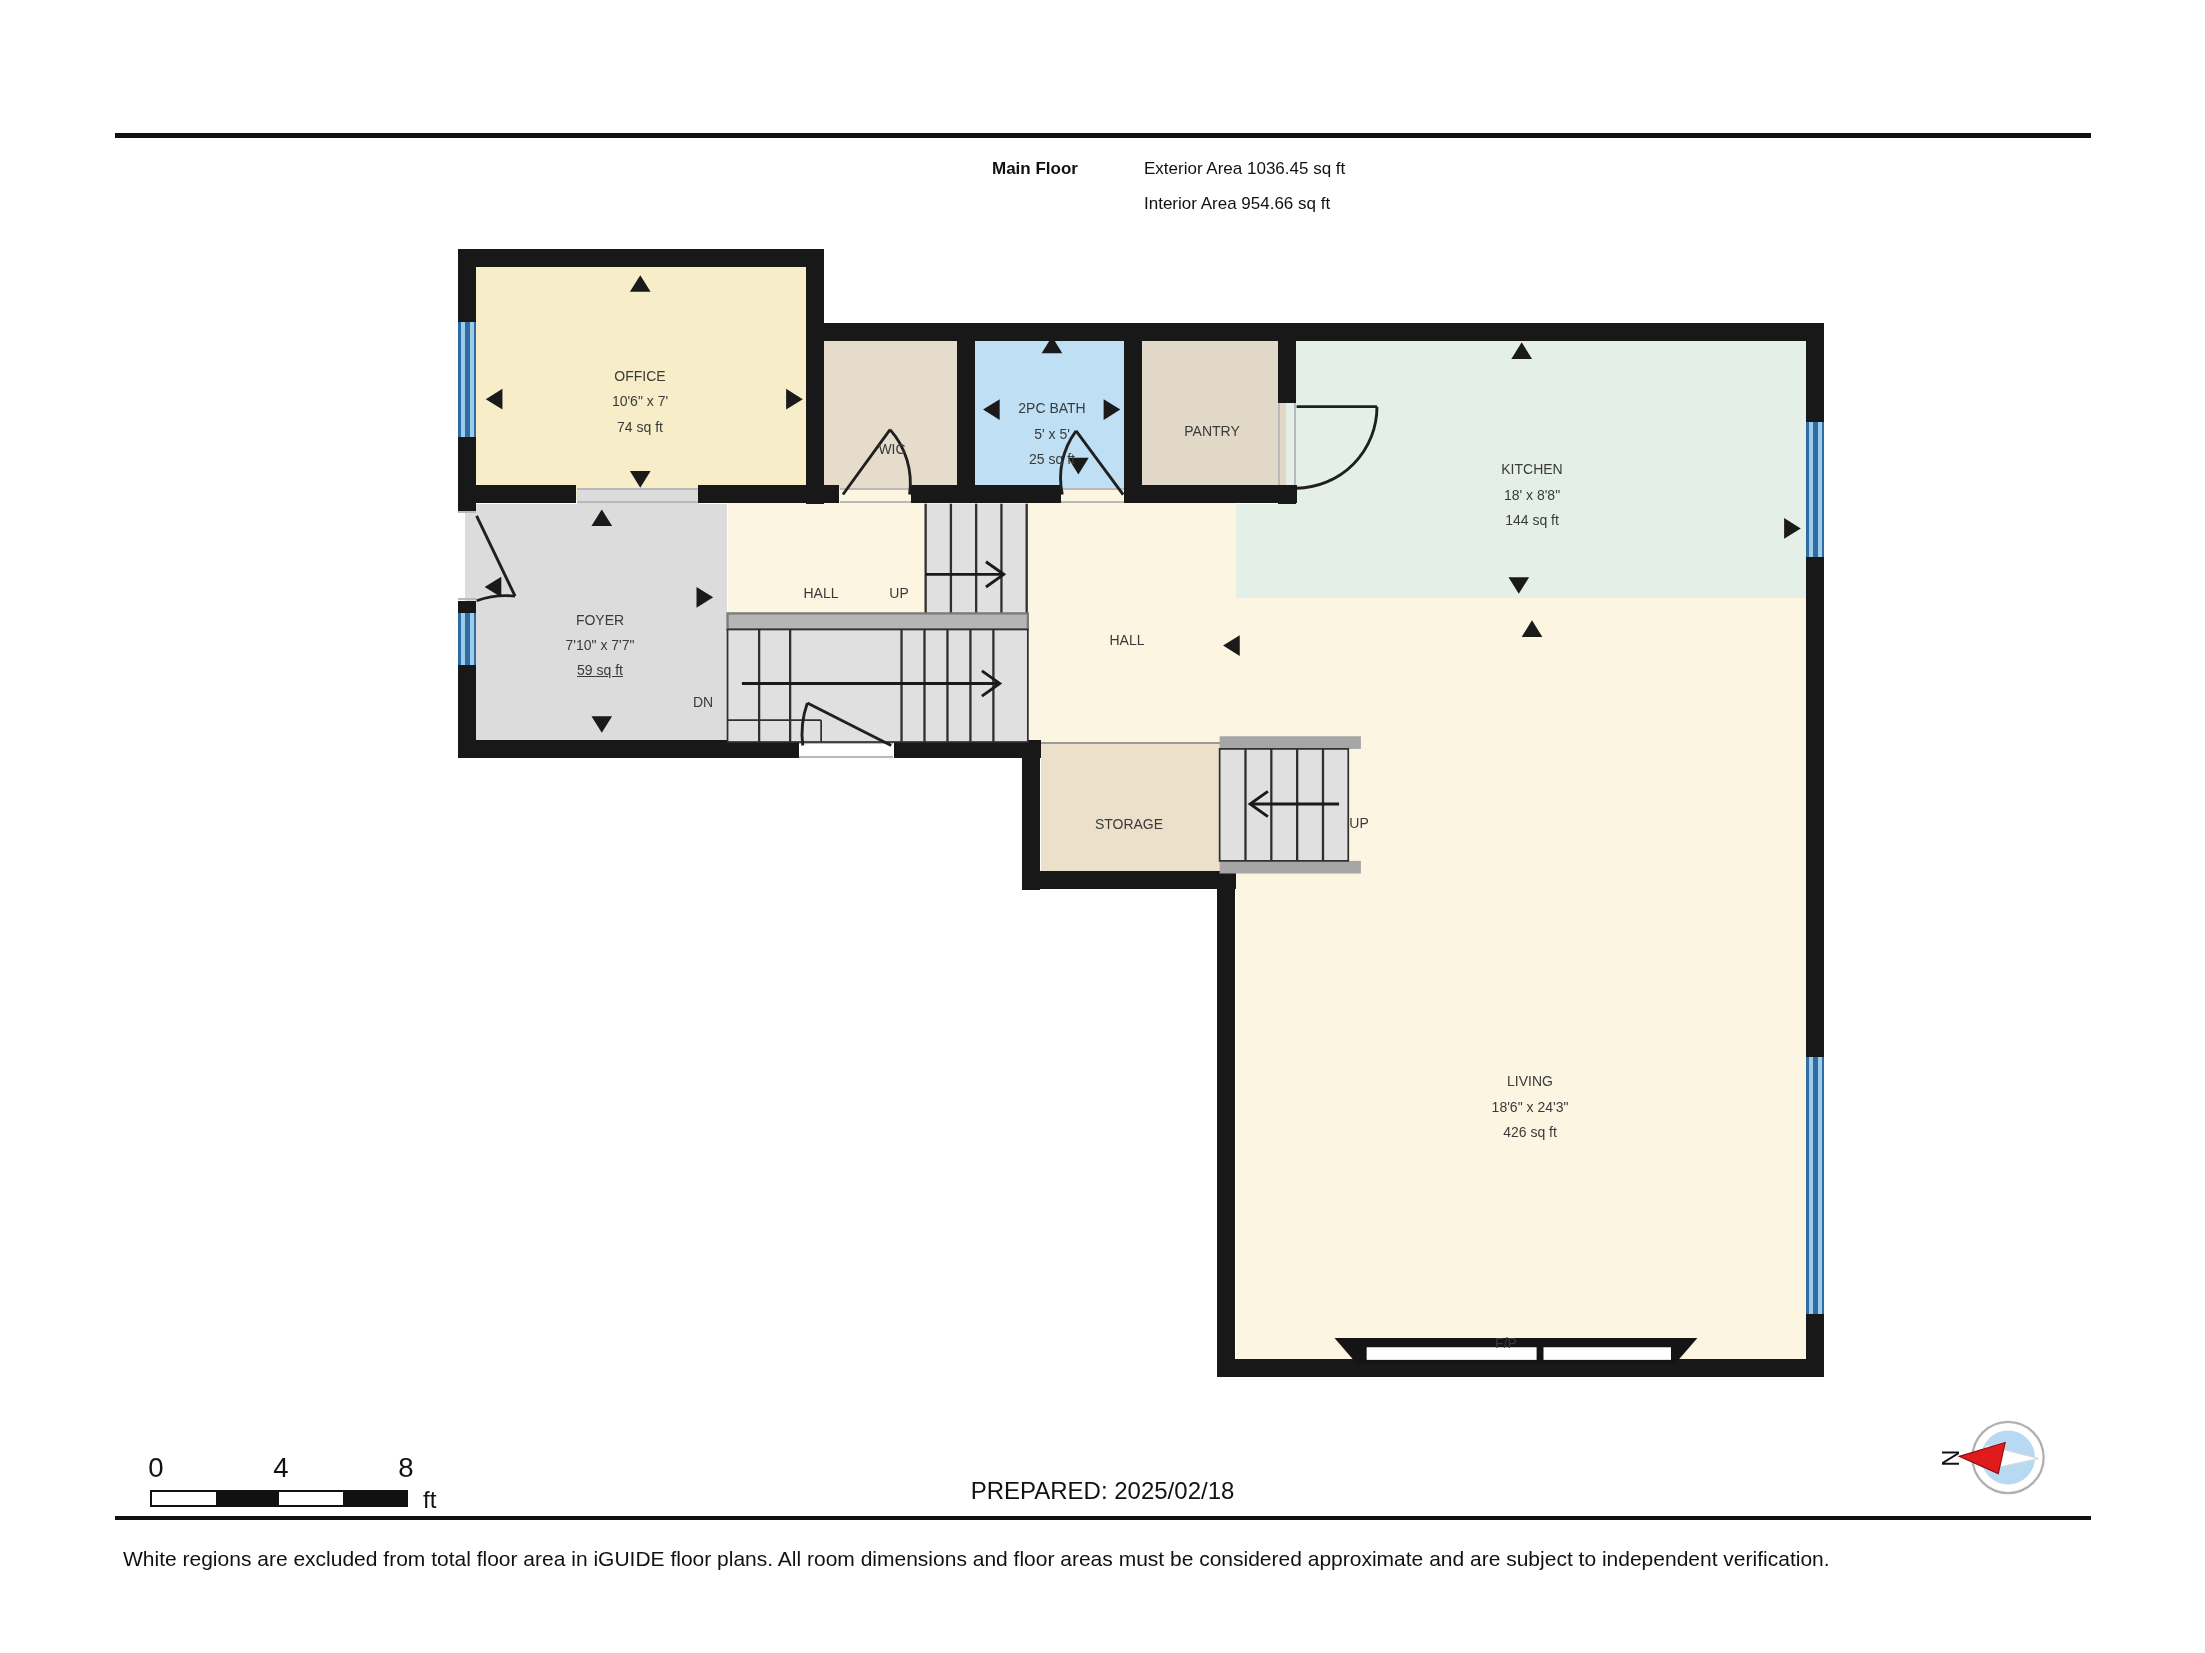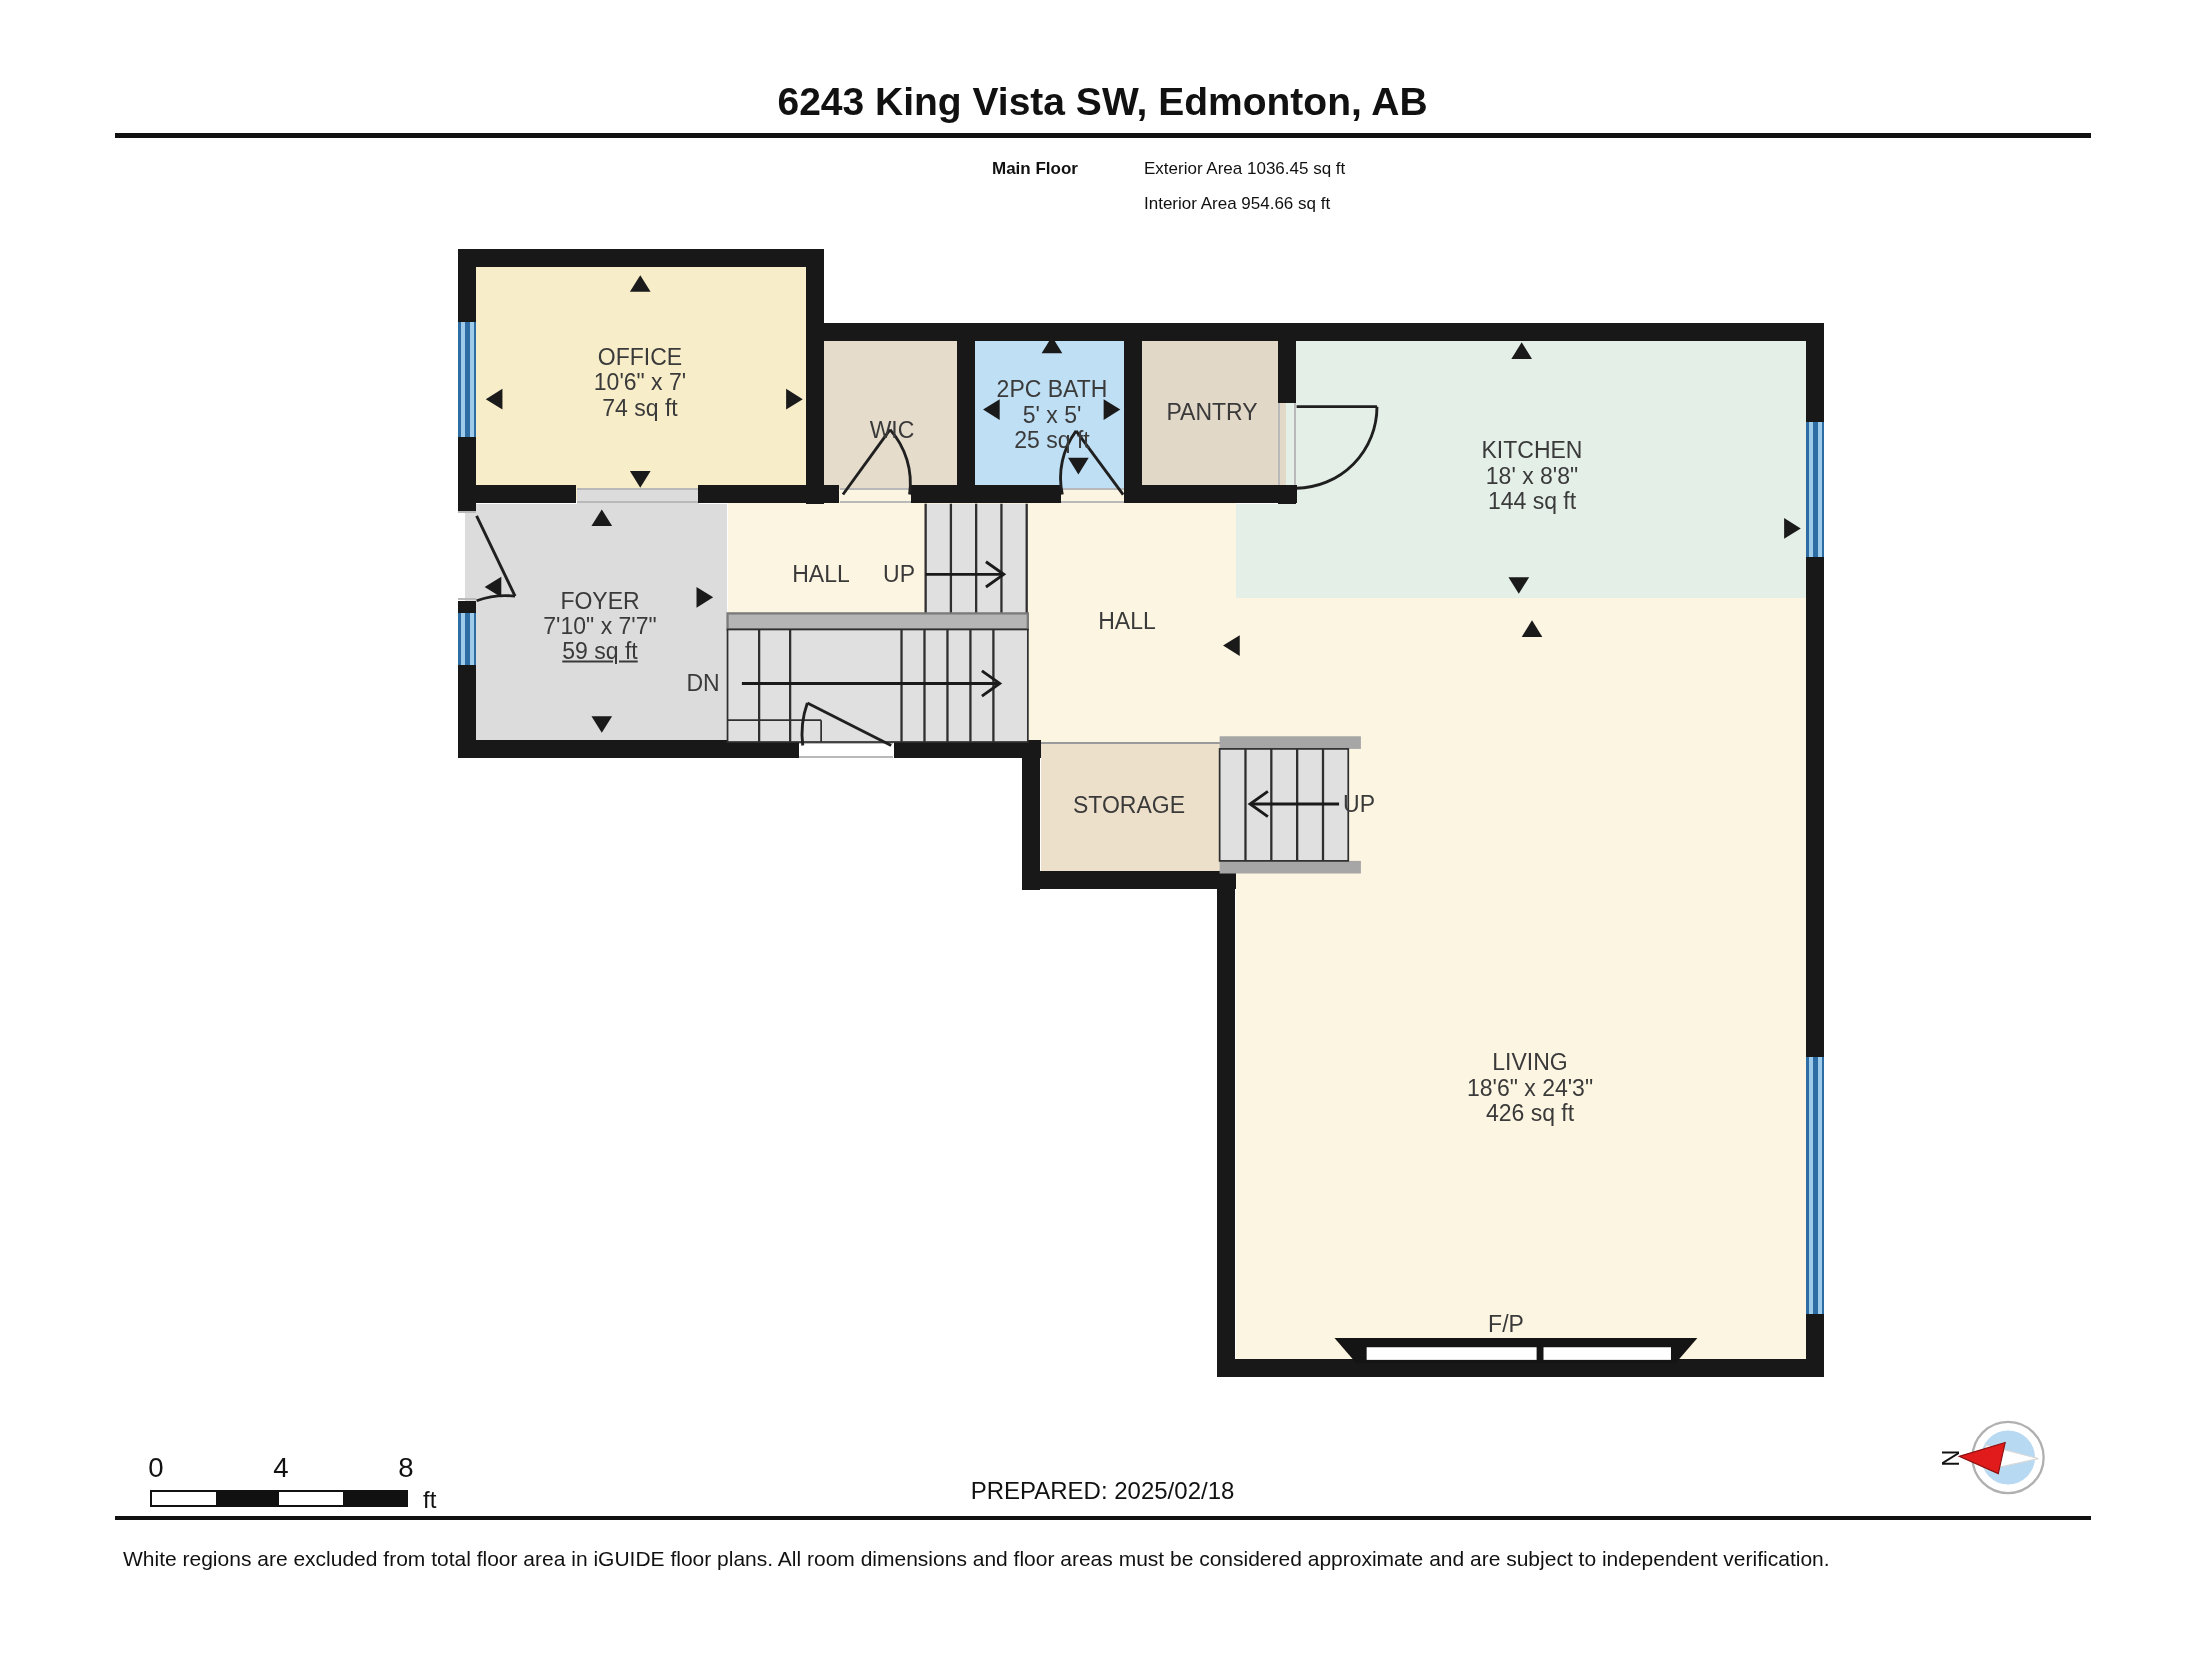--- a/index.html
+++ b/index.html
@@ -5,42 +5,41 @@
   html,body{margin:0;padding:0;background:#ffffff;}
   .page{position:relative;width:2205px;height:1654px;background:#ffffff;
         font-family:"Liberation Sans",sans-serif;color:#1a1a1a;overflow:hidden;}
   .fill{position:absolute;z-index:1;}
   .jamb{position:absolute;background:#b9b9b9;z-index:2;}
   .wall{position:absolute;background:#181818;z-index:3;}
   .win{position:absolute;z-index:4;
        background:linear-gradient(to right,#2e6da4 0 2.9px,#9fcbea 2.9px 6.9px,#2e6da4 6.9px 11.5px,#9fcbea 11.5px 15.5px,#2e6da4 15.5px 18.4px);}
   .svg-overlay{position:absolute;left:0;top:0;z-index:5;}
   .lbl{position:absolute;z-index:6;transform:translate(-50%,-50%);
-       font-size:23px;color:#3a3a3a;white-space:nowrap;text-align:center;}
+       font-size:14px;color:#3a3a3a;white-space:nowrap;text-align:center;margin-top:19px;}
   .title{position:absolute;left:50%;top:80px;transform:translateX(-50%);
          font-size:39px;font-weight:bold;white-space:nowrap;z-index:6;color:#111;}
   .hdr{position:absolute;z-index:6;font-size:17px;white-space:nowrap;color:#111;}
   .rule{position:absolute;background:#111;z-index:6;}
   .scale-num{position:absolute;z-index:6;font-size:27.6px;transform:translateX(-50%);color:#111;}
   .scale-bar{position:absolute;left:150px;top:1490px;width:258px;height:17px;
              border:2.3px solid #111;box-sizing:border-box;display:flex;z-index:6;}
   .scale-bar span{flex:1;}
   .seg-w{background:#ffffff;} .seg-b{background:#111111;}
   .footer-text{position:absolute;left:123px;top:1547px;font-size:21px;color:#111;z-index:6;white-space:nowrap;}
   .prepared{position:absolute;left:50%;top:1477px;transform:translateX(-50%);
             font-size:24px;color:#111;z-index:6;white-space:nowrap;}
   .n-label{position:absolute;left:1951px;top:1458px;transform:translate(-50%,-50%) rotate(-90deg);
            font-size:24px;color:#111;z-index:7;}
 </style>
 </head>
 <body>
 
 <div class="page">
 
-  <div class="title">6243 King Vista SW, Edmonton, AB</div>
   <div class="rule" style="left:115px;top:133px;width:1976px;height:4.6px;"></div>
   <div class="hdr" style="left:992px;top:159px;font-weight:bold;">Main Floor</div>
   <div class="hdr" style="left:1144px;top:159px;">Exterior Area 1036.45 sq ft</div>
   <div class="hdr" style="left:1144px;top:194px;">Interior Area 954.66 sq ft</div>
 
   <div class="fill" style="left:465px;top:253px;width:356px;height:247px;background:#f8edc9;"></div>
   <div class="fill" style="left:815px;top:330px;width:155px;height:170px;background:#e5dccb;"></div>
   <div class="fill" style="left:965px;top:330px;width:172px;height:170px;background:#bfdff4;"></div>
   <div class="fill" style="left:1131px;top:330px;width:161px;height:170px;background:#e2d8c7;"></div>
   <div class="fill" style="left:1286px;top:330px;width:531px;height:268px;background:#e4efe8;"></div>

